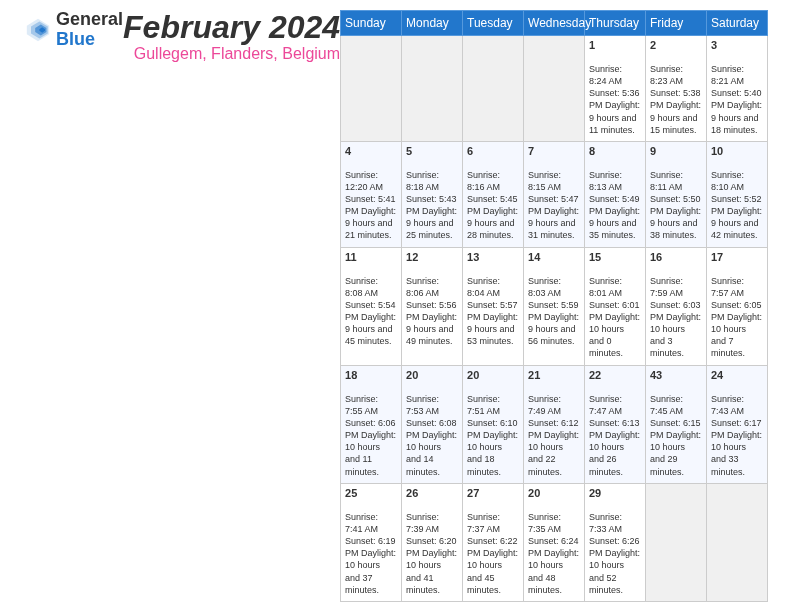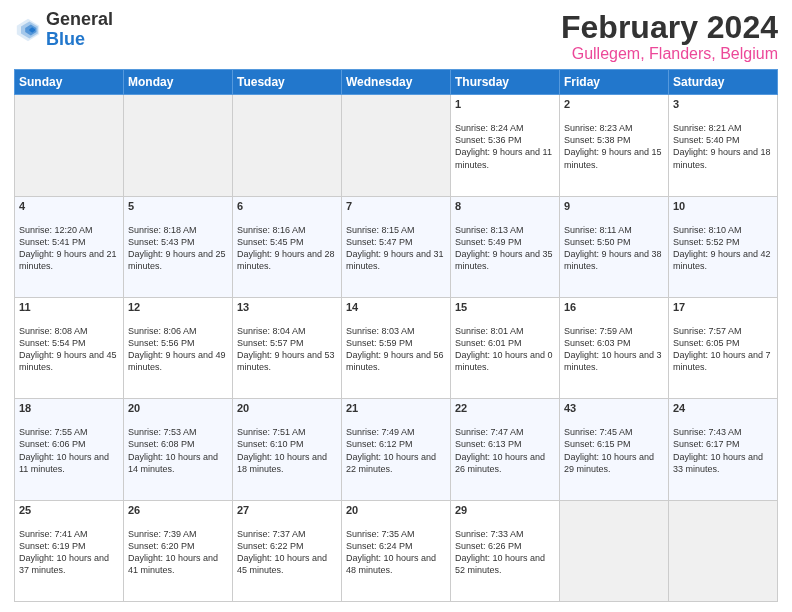--- a/index.html
+++ b/index.html
@@ -6,23 +6,23 @@
     body {
       font-family: Arial, sans-serif;
       background: #fff;
       width: 792px;
       height: 612px;
       overflow: hidden;
     }
     .page {
       width: 792px;
       height: 612px;
-      padding: 10px 14px;
+      padding: 10px 24px;
       display: flex;
-      flex-direction: column;
+      flex-direction: row;
     }
     .header {
       display: flex;
       justify-content: space-between;
       align-items: flex-start;
       margin-bottom: 6px;
     }
     .logo {
       display: flex;
       align-items: center;
@@ -48,36 +48,37 @@
       height: 28px;
     }
     .title-block {
       text-align: right;
     }
     .month-title {
       font-size: 32px;
       font-weight: bold;
       color: #333;
       line-height: 1.1;
+      font-style: italic;
     }
     .location-title {
       font-size: 16px;
       color: #ec4899;
     }
     .calendar {
       flex: 1;
       border-collapse: collapse;
       width: 100%;
       table-layout: fixed;
     }
     .calendar th {
       background: #2277cc;
       color: #fff;
       font-size: 12px;
-      font-weight: bold;
+      font-weight: normal;
       padding: 5px 4px;
       text-align: left;
       border: 1px solid #5599dd;
     }
     .calendar td {
       border: 1px solid #ccc;
       vertical-align: top;
       padding: 3px 4px;
       font-size: 9.5px;
       color: #333;

